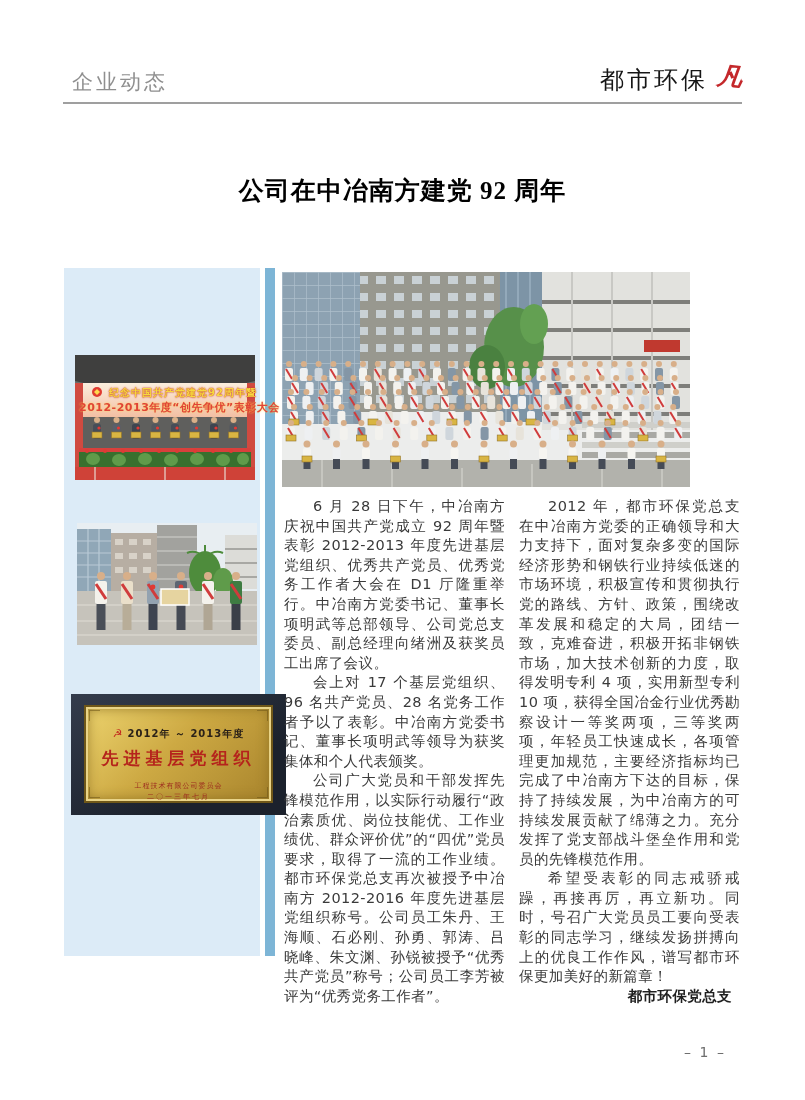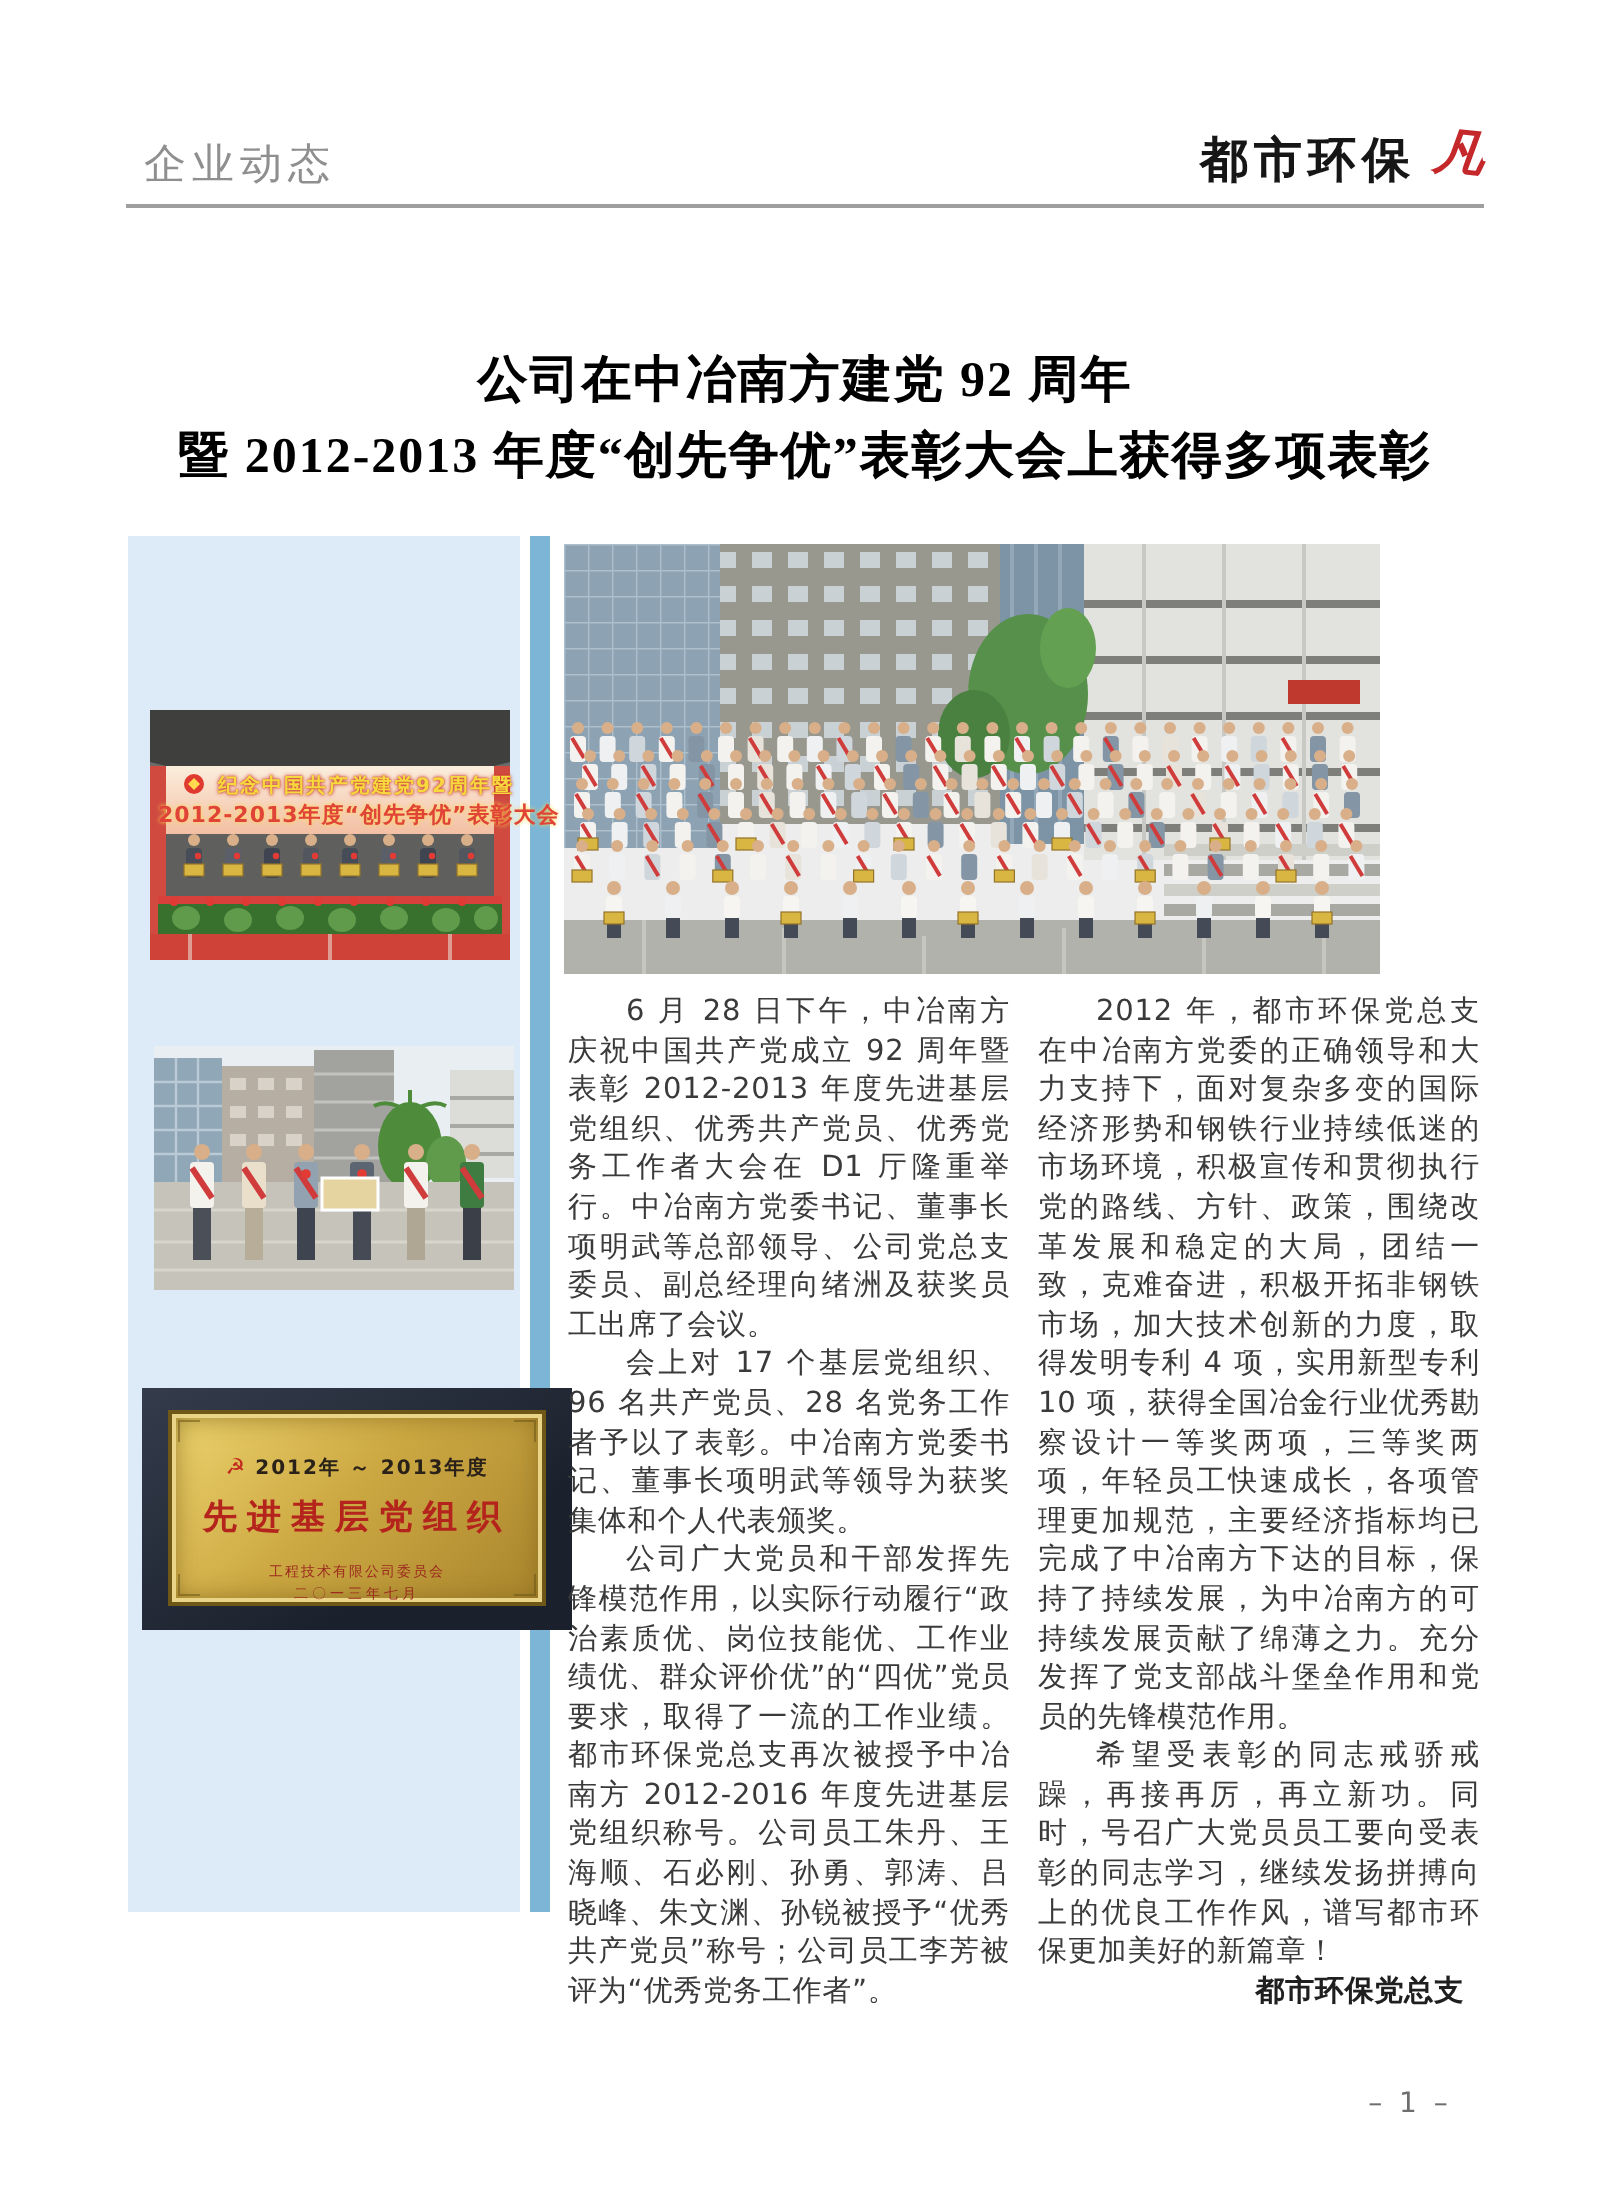--- a/index.html
+++ b/index.html
@@ -4,21 +4,21 @@
 <style>
   html,body{margin:0;padding:0;background:#ffffff;}
   .page{position:relative;width:805px;height:1100px;background:#fff;overflow:hidden;
         font-family:"DejaVu Sans","Liberation Sans",sans-serif;border-radius:23px;}
 
   
   .header{position:absolute;left:63px;top:56px;width:679px;height:46px;
           border-bottom:2px solid #9f9f9f;}
   .section-label{position:absolute;left:9px;top:12px;font-size:21px;color:#8f8f8f;
           letter-spacing:3px;}
-  .brand{position:absolute;right:34px;top:8px;font-size:24px;font-weight:bold;color:#161616;
+  .brand{position:absolute;right:34px;top:8px;font-size:24px;font-weight:normal;color:#161616;
           letter-spacing:3px;}
   .brand-mark{position:absolute;right:0px;top:4px;font-size:25px;color:#c4282b;
           font-family:"DejaVu Serif","Liberation Serif",serif;font-style:italic;
           transform:rotate(6deg);font-weight:bold;}
 
   
   .title{position:absolute;left:63px;top:172px;width:679px;text-align:center;
          font-family:"Liberation Serif","DejaVu Serif",serif;font-weight:bold;color:#000;
          font-size:25px;line-height:38px;letter-spacing:1px;}
 
@@ -78,21 +78,20 @@
 <div class="page">
 
   <div class="header">
     <span class="section-label">企业动态</span>
     <span class="brand">都市环保</span>
     <span class="brand-mark">凡</span>
   </div>
 
   <div class="title">
     <div>公司在中冶南方建党 92 周年</div>
-    <div>暨 2012-2013 年度“创先争优”表彰大会上获得多项表彰</div>
   </div>
 
   <div class="panel"></div>
   <div class="stripe"></div>
 
   <div class="photo" id="photo-main">
     <svg width="408" height="215" viewBox="0 0 408 215">
       <defs>
         <pattern id="gridA" width="12" height="13" patternUnits="userSpaceOnUse">
           <rect width="12" height="13" fill="#8da2b2"></rect>

